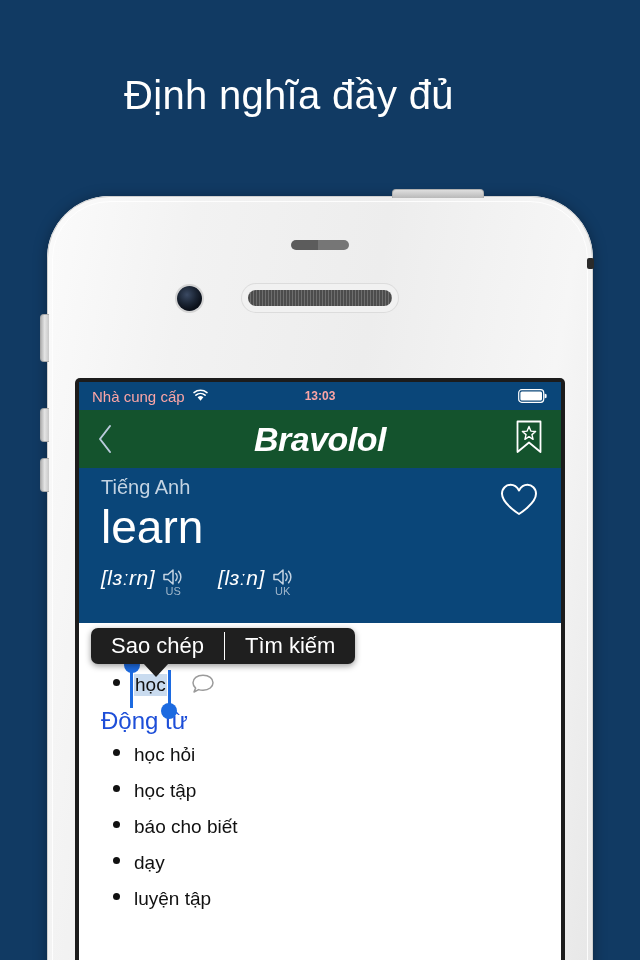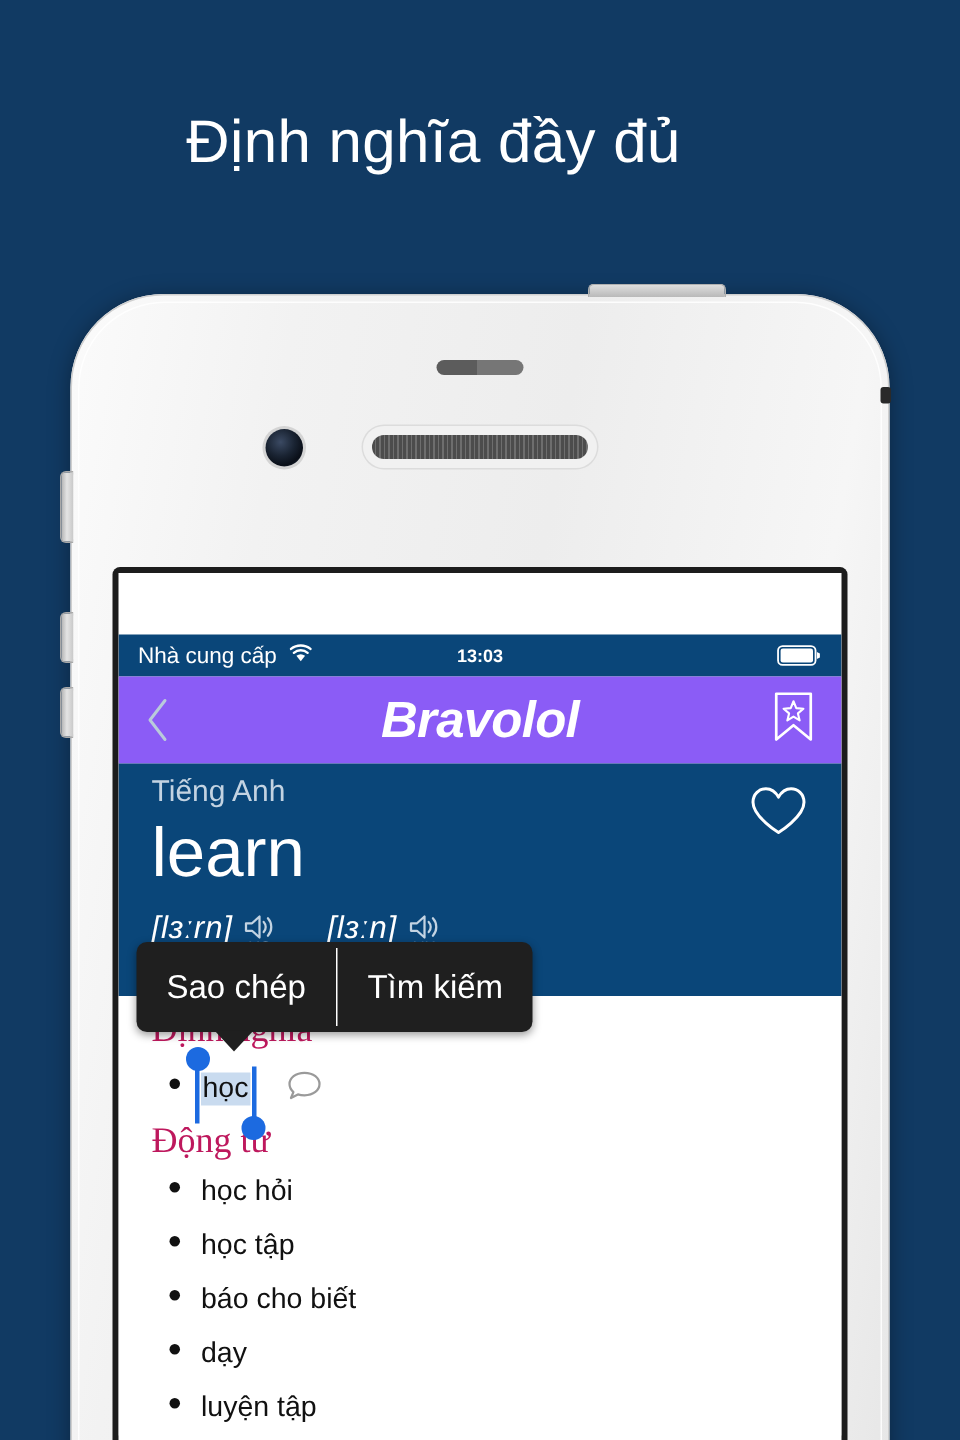--- a/index.html
+++ b/index.html
@@ -87,35 +87,35 @@
     padding:4px;
     overflow:hidden;
   }
   .screen {
     position:relative; width:482px; height:632px;
     background:#ffffff; overflow:hidden;
   }
 
   
   .statusbar {
-    height:28px; background:#0a4679; color:#ffffff;
+    height:28px; background:#0a4679; color:#fca5a5;
     display:flex; align-items:center; padding:0 13px;
-    font-size:15px; position:relative;margin-top:41px;
+    font-size:15px; position:relative;
   }
   .carrier { display:flex; align-items:center; gap:7px; }
   .wifi-ico { display:block; }
   .clock {
     position:absolute; left:0; right:0; text-align:center;
     font-size:12px; font-weight:bold; pointer-events:none;
   }
   .battery { margin-left:auto; display:flex; align-items:center; }
 
   
   .navbar {
-    height:58px; background:#8b5cf6; color:#fff;
+    height:58px; background:#14532d; color:#fff;
     display:flex; align-items:center; padding:0 18px; position:relative;
   }
   .back-chevron { width:16px; height:30px; cursor:pointer; }
   .brand {
     position:absolute; left:0; right:0; text-align:center;
     font-size:34px; font-style:italic; font-weight:bold;
     letter-spacing:-0.5px; pointer-events:none;
   }
   .bookmark-ico { margin-left:auto; }
 
@@ -129,21 +129,21 @@
   .heart-ico { position:absolute; right:22px; top:14px; }
 
   .pron-row { display:flex; gap:34px; margin-top:12px; }
   .pron { display:flex; align-items:flex-start; gap:7px; }
   .pron-text { font-size:21px; color:#ffffff; letter-spacing:0.5px;font-style:italic; }
   .spk-wrap { display:flex; flex-direction:column; align-items:center; margin-top:1px; }
   .spk-label { font-size:11px; color:#9fb6cb; margin-top:-2px; }
 
   
   .content { background:#fff; padding:6px 22px 0 22px; position:relative; }
-  .section-title { font-size:24px; color:#be185d; margin:4px 0 2px 0;font-family:Liberation Serif, serif; }
+  .section-title { font-size:24px; color:#1d4ed8; margin:4px 0 2px 0; }
   .defs { list-style:none; }
   .defs li {
     display:flex; align-items:baseline; gap:14px;
     font-size:19px; color:#111; padding:7px 0 7px 12px;
   }
   .defs li .dot {
     width:7px; height:7px; border-radius:50%;
     background:#111; flex:0 0 7px; transform:translateY(-5px);
   }
   .sel-row { position:relative; }
@@ -157,21 +157,21 @@
   .handle-ball {
     position:absolute; width:16px; height:16px; border-radius:50%;
     background:#1c6ae0;
   }
   .bubble-ico { margin-left:10px; transform:translateY(3px); }
 
   
   .popup {
     position:absolute; left:12px; top:246px;
     background:#1f1f1f; border-radius:7px;
-    display:flex; align-items:stretch; height:60px;
+    display:flex; align-items:stretch; height:36px;
     box-shadow:0 2px 6px rgba(0,0,0,0.4); z-index:30;
   }
   .popup-item {
     display:flex; align-items:center; justify-content:center;
     color:#fff; font-size:22px; padding:0 20px; cursor:pointer;
     white-space:nowrap;
   }
   .popup-sep { width:1px; background:#ffffff; margin:4px 0; }
   .popup-tail {
     position:absolute; left:52px; bottom:-13px;

